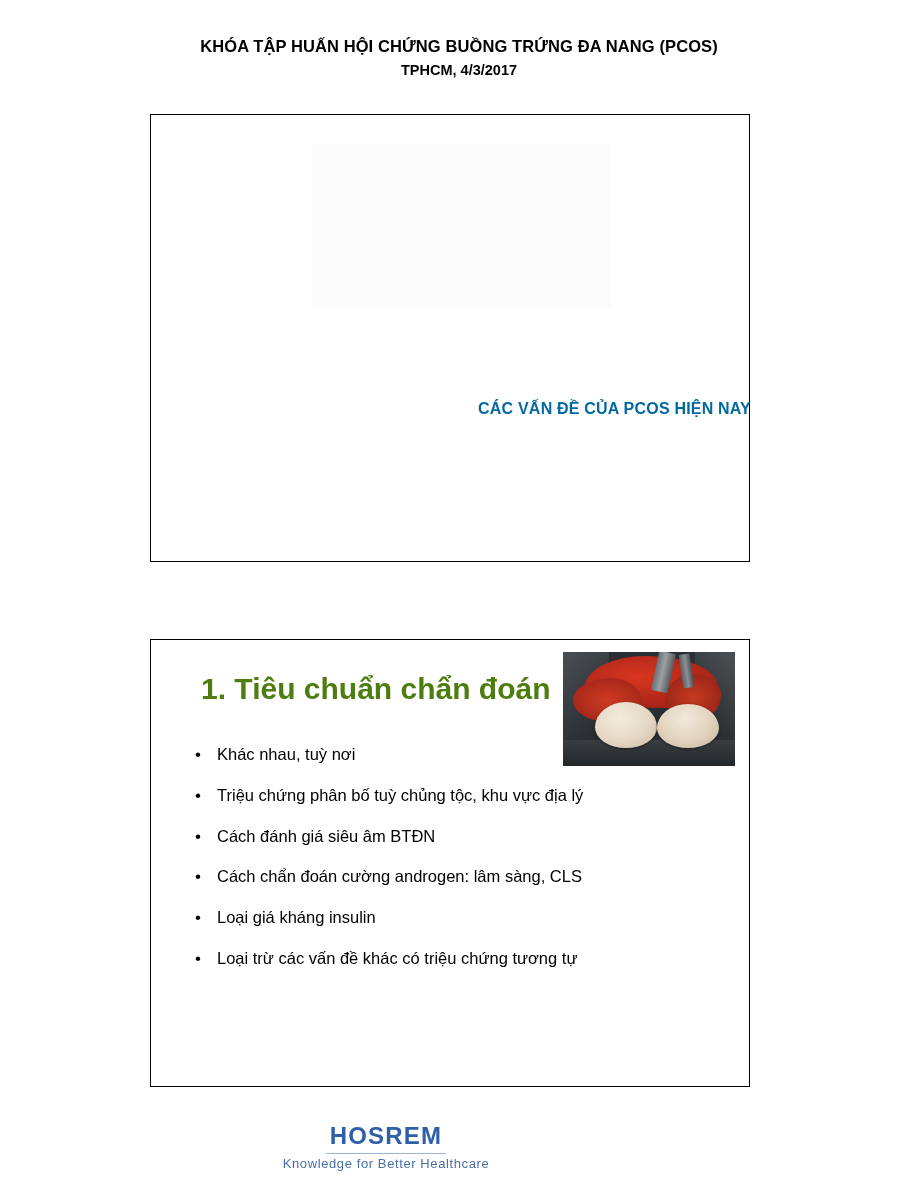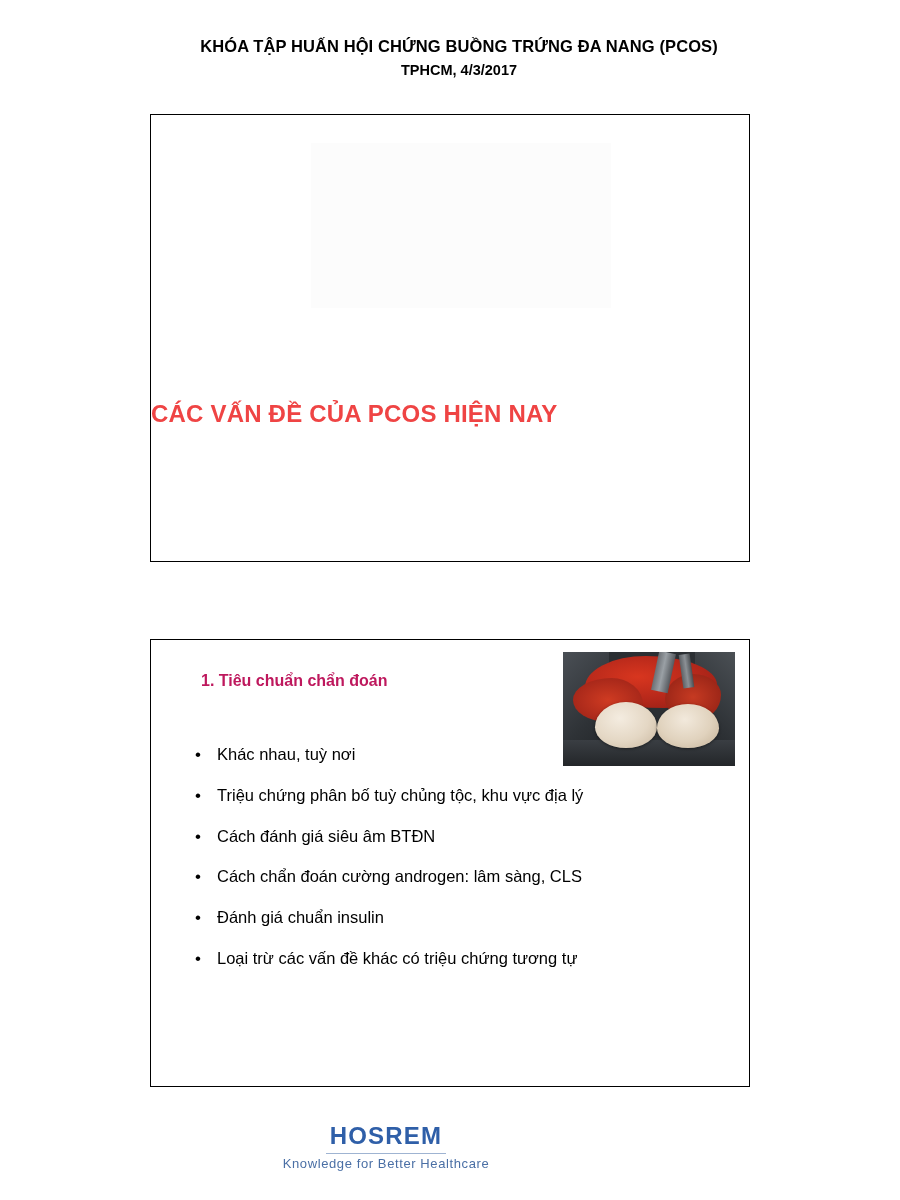--- a/index.html
+++ b/index.html
@@ -69,34 +69,34 @@
     width: 300px;
     height: 165px;
     background: #fcfcfc;
     pointer-events: none;
   }
   .slide-title-1 {
     position: absolute;
     left: 0;
     top: 285px;
     width: 600px;
-    text-align: left;
-    font-size: 24px;
-    font-weight: bold;
-    color: #ef4444;
+    text-align: right;
+    font-size: 16px;
+    font-weight: bold;
+    color: #0369a1;
     letter-spacing: 0.2px;
   }
   
   .slide-title-2 {
     position: absolute;
     left: 50px;
     top: 32px;
-    font-size: 16px;
-    font-weight: bold;
-    color: #be185d;
+    font-size: 30px;
+    font-weight: bold;
+    color: #4d7c0f;
     text-align: right;
   }
   .bullet-list {
     position: absolute;
     left: 34px;
     top: 105px;
     width: 530px;
     list-style: none;
     margin: 0;
     padding: 0;
@@ -265,21 +265,21 @@
       <li>
         <span class="dot">•</span>
         <span>Cách đánh giá siêu âm BTĐN</span>
       </li>
       <li>
         <span class="dot">•</span>
         <span>Cách chẩn đoán cường androgen: lâm sàng, CLS</span>
       </li>
       <li>
         <span class="dot">•</span>
-        <span>Đánh giá chuẩn insulin</span>
+        <span>Loại giá kháng insulin</span>
       </li>
       <li>
         <span class="dot">•</span>
         <span>Loại trừ các vấn đề khác có triệu chứng tương tự</span>
       </li>
     </ul>
   </div>
 
   <div class="footer-logo">
     <div class="brand">HOSREM</div>

